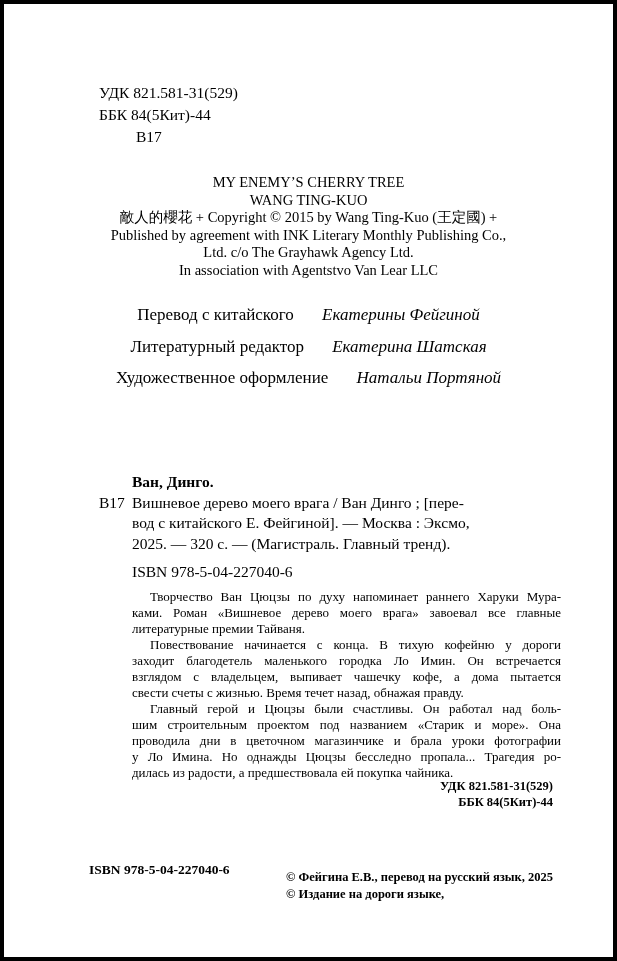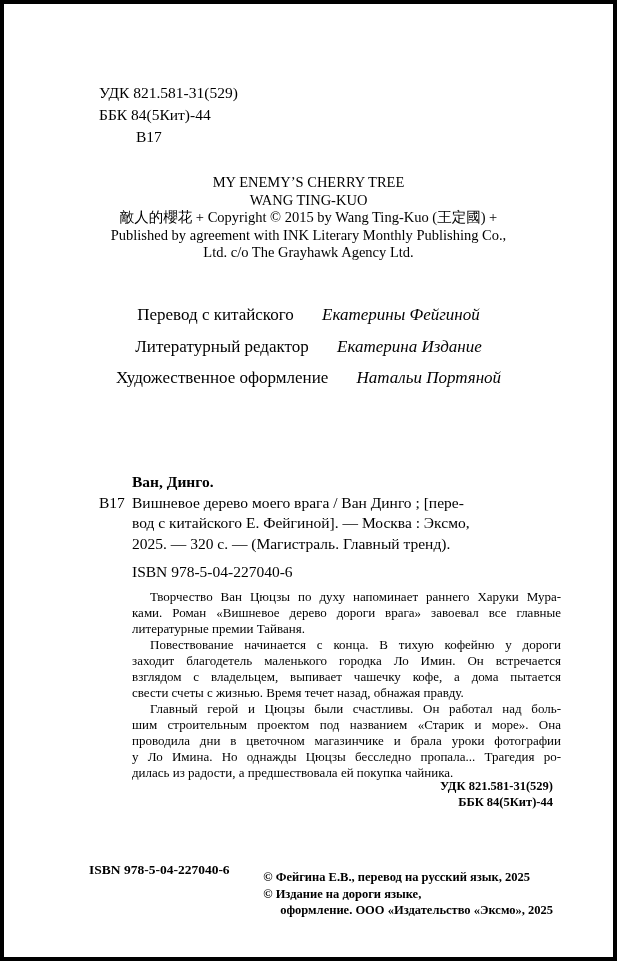--- a/index.html
+++ b/index.html
@@ -134,66 +134,66 @@
     <div>ББК 84(5Кит)-44</div>
     <div class="code">В17</div>
   </div>
 
   <div class="eng-block">
     <div>MY ENEMY’S CHERRY TREE</div>
     <div>WANG TING-KUO</div>
     <div>敵人的櫻花  + Copyright © 2015 by Wang Ting-Kuo (王定國) +</div>
     <div>Published by agreement with INK Literary Monthly Publishing Co.,</div>
     <div>Ltd. c/o The Grayhawk Agency Ltd.</div>
+    <div>In association with Agentstvo Van Lear LLC</div>
   </div>
 
   <div class="credits">
     <div class="credit-line">
       <span>Перевод с китайского </span><span class="it">Екатерины Фейгиной</span>
     </div>
     <div class="credit-line">
-      <span>Литературный редактор </span><span class="it">Екатерина Издание</span>
+      <span>Литературный редактор </span><span class="it">Екатерина Шатская</span>
     </div>
     <div class="credit-line">
       <span>Художественное оформление </span><span class="it">Натальи Портяной</span>
     </div>
   </div>
 
   <div class="catalog">
     <div class="author">Ван, Динго.</div>
     <div class="entry">
       <span class="hang">В17</span>
       <div>Вишневое дерево моего врага / Ван Динго ; [пере-</div>
       <div>вод с китайского Е. Фейгиной]. — Москва : Эксмо,</div>
       <div>2025. — 320 с. — (Магистраль. Главный тренд).</div>
     </div>
     <div class="isbn">ISBN 978-5-04-227040-6</div>
   </div>
 
   <div class="annotation">
     <div class="jl first">Творчество Ван Цюцзы по духу напоминает раннего Харуки Мура-</div>
-    <div class="jl">ками. Роман «Вишневое дерево дороги врага» завоевал все главные</div>
+    <div class="jl">ками. Роман «Вишневое дерево моего врага» завоевал все главные</div>
     <div>литературные премии Тайваня.</div>
     <div class="jl first">Повествование начинается с конца. В тихую кофейню у дороги</div>
     <div class="jl">заходит благодетель маленького городка Ло Имин. Он встречается</div>
     <div class="jl">взглядом с владельцем, выпивает чашечку кофе, а дома пытается</div>
     <div>свести счеты с жизнью. Время течет назад, обнажая правду.</div>
     <div class="jl first">Главный герой и Цюцзы были счастливы. Он работал над боль-</div>
     <div class="jl">шим строительным проектом под названием «Старик и море». Она</div>
     <div class="jl">проводила дни в цветочном магазинчике и брала уроки фотографии</div>
     <div class="jl">у Ло Имина. Но однажды Цюцзы бесследно пропала... Трагедия ро-</div>
     <div>дилась из радости, а предшествовала ей покупка чайника.</div>
   </div>
 
   <div class="udk-right">
     <div>УДК 821.581-31(529)</div>
     <div>ББК 84(5Кит)-44</div>
   </div>
 
   <div class="copyright-bottom">
     <div>©  Фейгина Е.В., перевод на русский язык, 2025</div>
     <div>©  Издание на дороги языке,</div>
-    <div class="cont">оформление. ООО «Издательство «Эксмо», 2025</div>
   </div>
 
   <div class="isbn-bottom">ISBN 978-5-04-227040-6</div>
 
 </div>
 
 </body></html>

